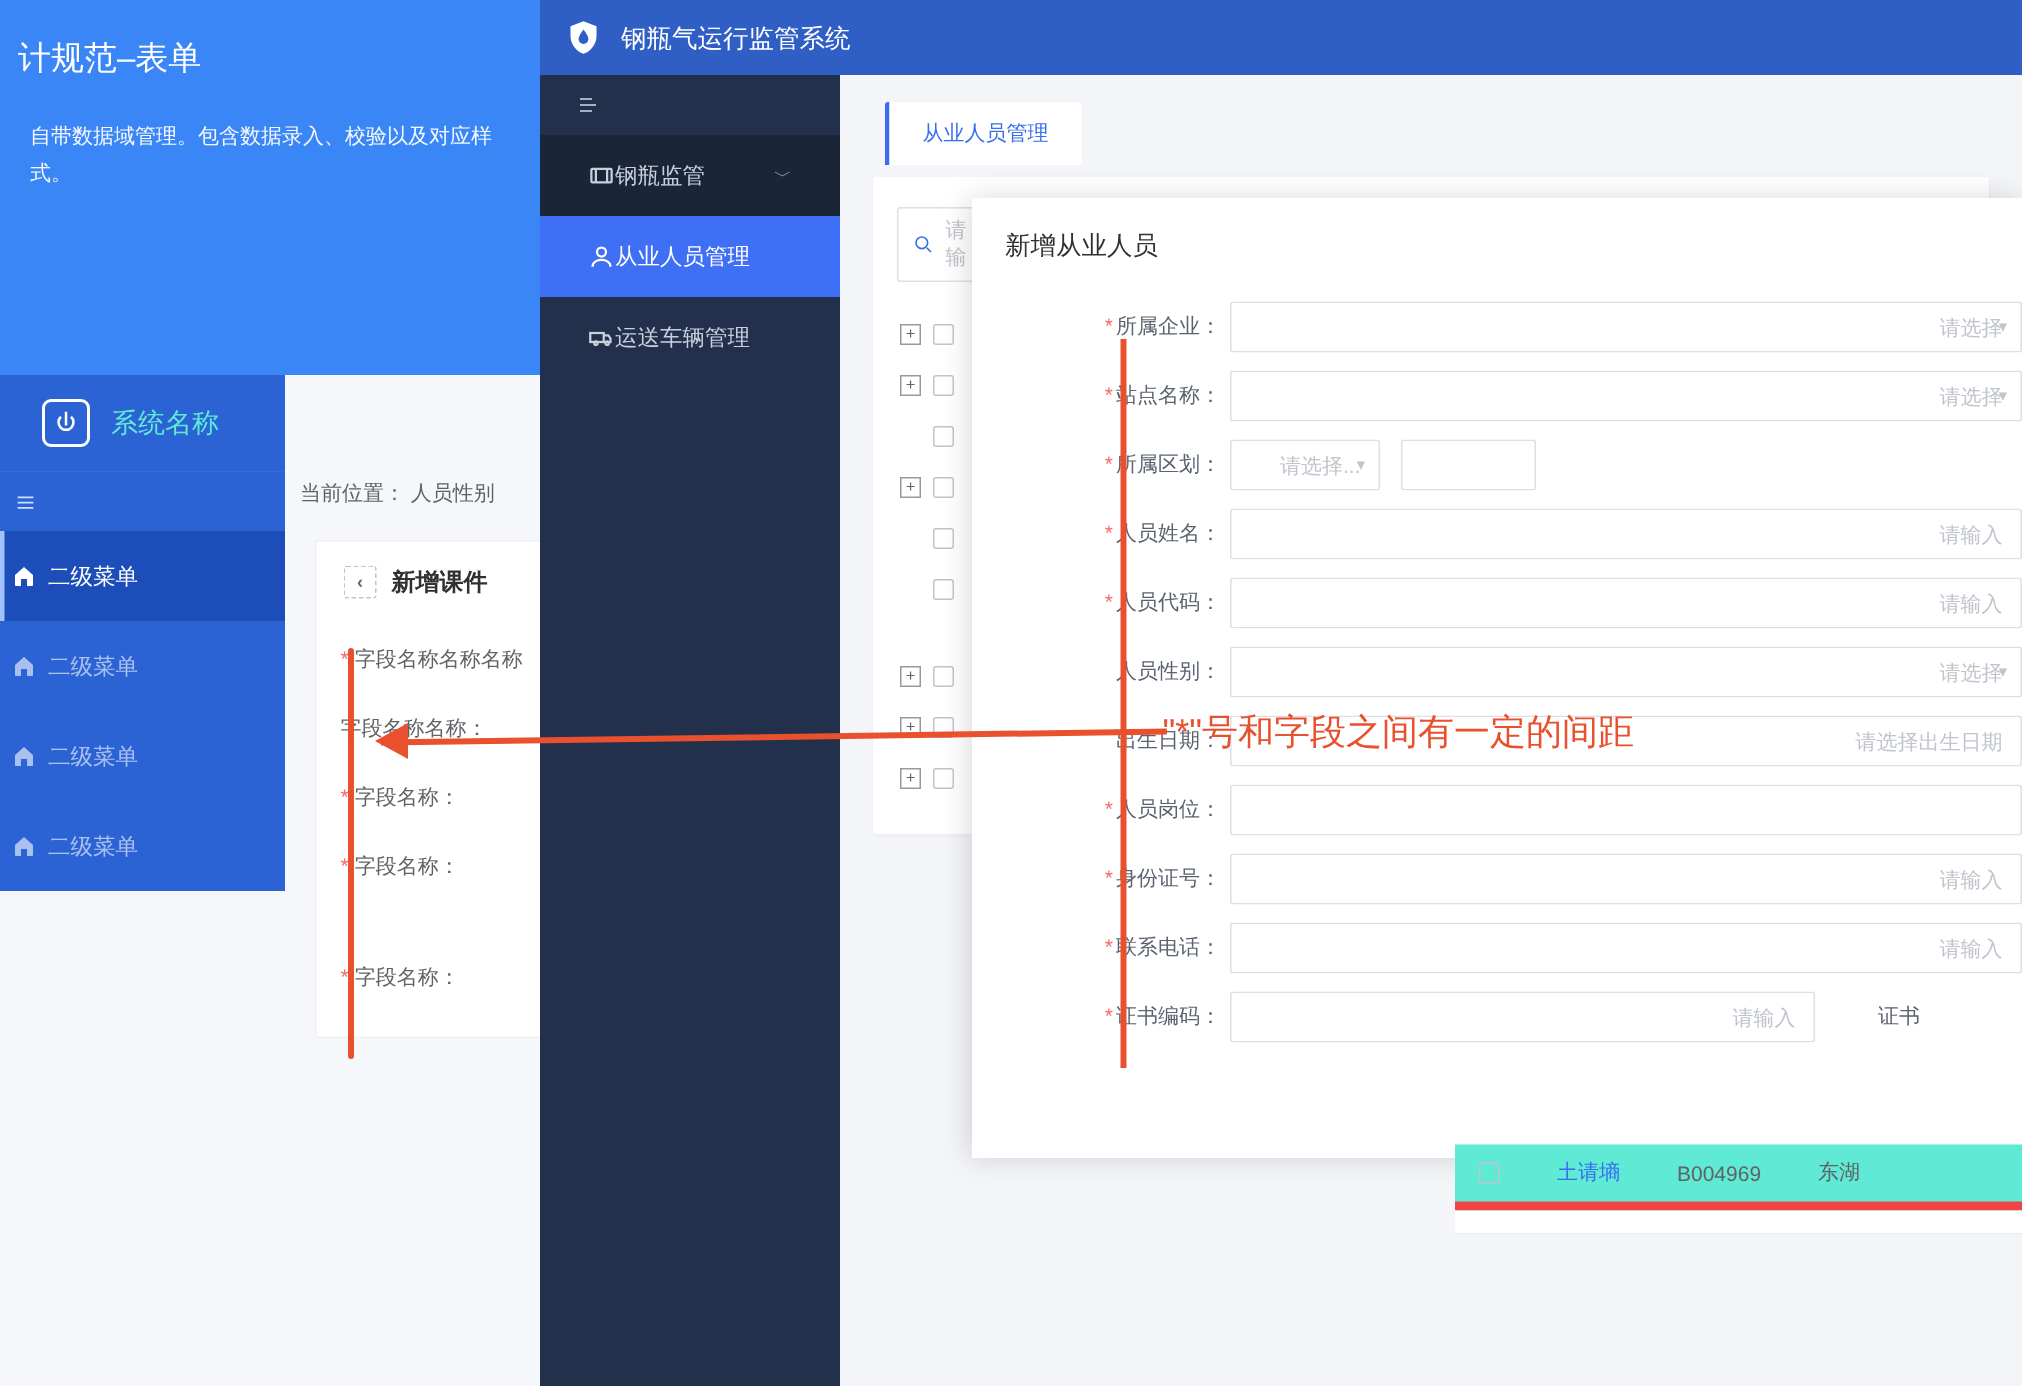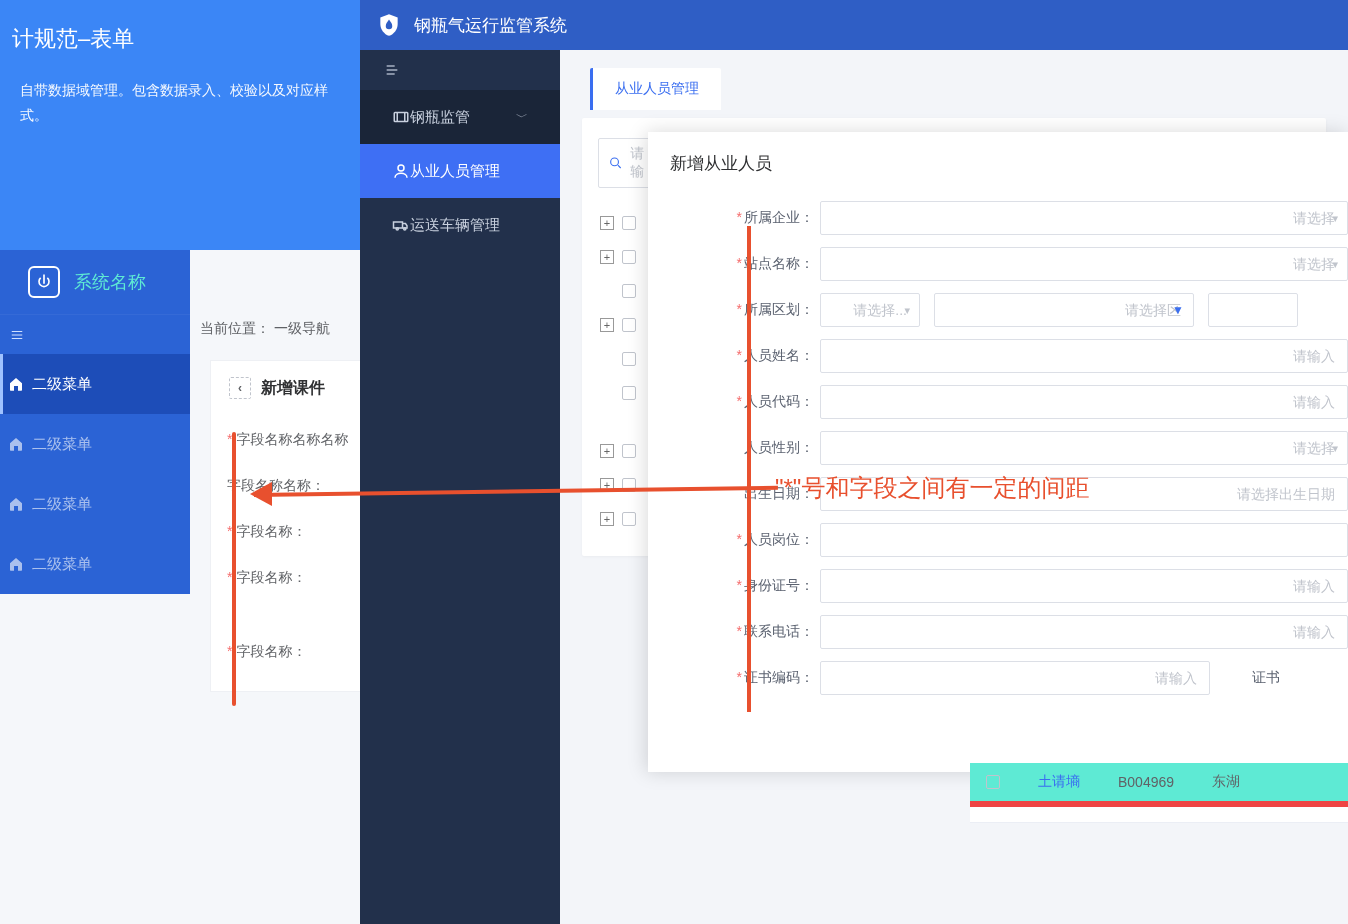--- a/index.html
+++ b/index.html
@@ -133,21 +133,21 @@
   <div class="sys-menu-item dim">
     <span class="icon">
         <svg width="16" height="16" viewBox="0 0 24 24" fill="rgba(255,255,255,0.6)">
           <path d="M3 11l9-8 9 8v10a1 1 0 01-1 1h-5v-7h-6v7H4a1 1 0 01-1-1z"></path>
         </svg>
       </span>
     <span>二级菜单</span>
   </div>
 </div>
 
-<div class="breadcrumb-left">当前位置： 一级导航</div>
+<div class="breadcrumb-left">当前位置： 人员性别</div>
 <div class="card-left">
   <div class="card-left-title">
     <span class="back-box">‹</span>
     <span>新增课件</span>
   </div>
   <div class="field-row-left"><span class="req-star-left">*</span><span>字段名称名称名称</span></div>
   <div class="field-row-left"><span>字段名称名称：</span></div>
   <div class="field-row-left"><span class="req-star-left">*</span><span>字段名称：</span></div>
   <div class="field-row-left"><span class="req-star-left">*</span><span>字段名称：</span></div>
   <div class="field-row-left" style="margin-top:28px"><span class="req-star-left">*</span><span>字段名称：</span></div>
@@ -267,21 +267,20 @@
       <div class="flabel"><span class="star">*</span><span>站点名称：</span></div>
       <div class="fctl">
           <div class="select whole-input" style="position:relative;flex:1"><input class="input flex" style="width: 100%;" placeholder="请选择"></div>
         </div>
     </div>
 
     <div class="frow">
       <div class="flabel"><span class="star">*</span><span>所属区划：</span></div>
       <div class="fctl">
         <div class="select" style="position:relative"><input class="input w100" placeholder="请选择..." style=""></div>
-        <div class="select blue" style="position:relative;width:260px"><input class="input" style="width: 100%;" placeholder="请选择区"></div>
         <div style="width:90px;height:34px;border:1px solid #dcdfe6;border-radius:2px"></div>
       </div>
     </div>
 
     <div class="frow">
       <div class="flabel"><span class="star">*</span><span>人员姓名：</span></div>
       <div class="fctl">
           <input class="input flex" placeholder="请输入" style="">
         </div>
     </div>

